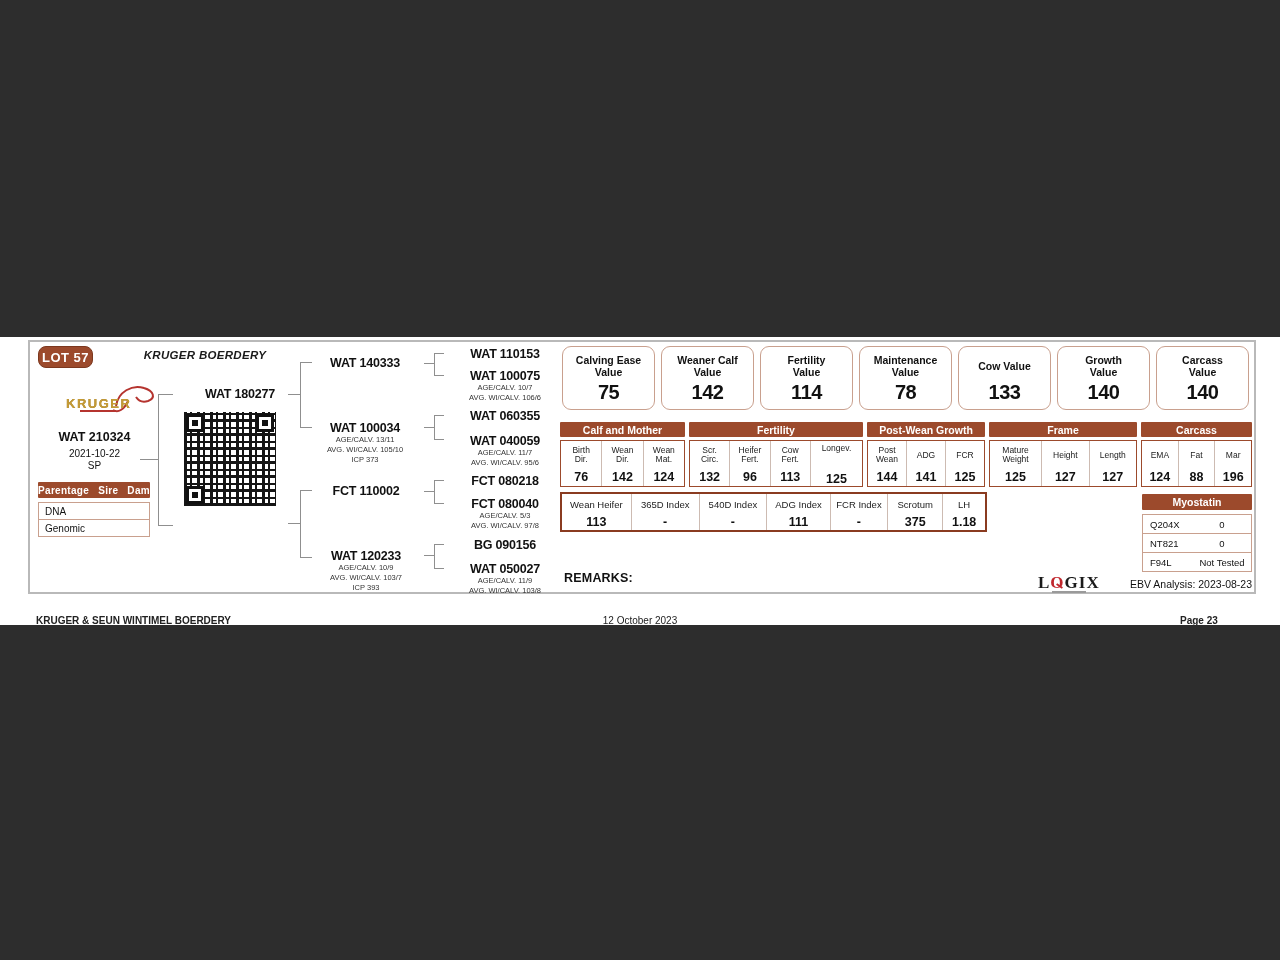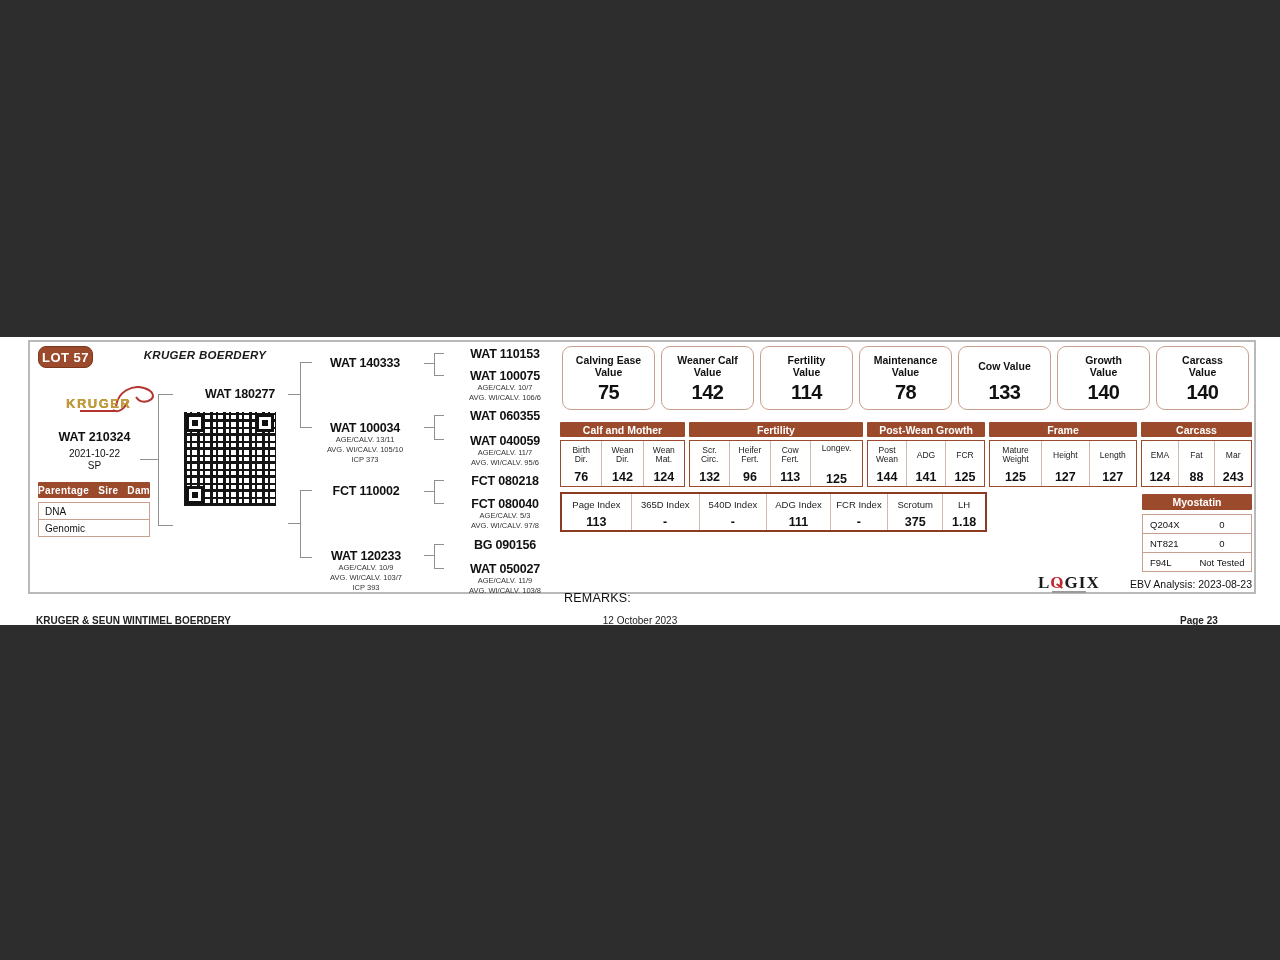--- a/index.html
+++ b/index.html
@@ -79,21 +79,21 @@
   .idx-val{flex:1;display:flex;align-items:center;justify-content:center;font-weight:bold;font-size:12.5px;color:#111;}
   
   .myo-head{position:absolute;left:1112px;top:152px;width:110px;height:16px;background:#9c4a2c;color:#fff;
     font-weight:bold;font-size:10.5px;display:flex;align-items:center;justify-content:center;border-radius:1px;}
   .myo-body{position:absolute;left:1112px;top:172px;width:110px;border:1px solid #c9a08e;box-sizing:border-box;background:#fff;}
   .myo-row{height:18px;display:flex;align-items:center;border-top:1px solid #c9a08e;font-size:9.5px;color:#111;}
   .myo-row:first-child{border-top:none;}
   .myo-gene{flex:1;padding-left:7px;}
   .myo-result{width:58px;text-align:center;}
   
-  .remarks{position:absolute;left:534px;top:249px;font-weight:normal;font-size:12.5px;color:#111;letter-spacing:.2px;}
+  .remarks{position:absolute;left:534px;top:229px;font-weight:bold;font-size:12.5px;color:#111;letter-spacing:.2px;}
   .brand{position:absolute;left:1008px;top:231px;font-family:"Liberation Serif", serif;font-weight:bold;
     font-size:17px;color:#1a1a1a;letter-spacing:1px;}
   .brand .o-red{color:#c0272d;position:relative;}
   .brand .o-red::after{content:"";position:absolute;left:6px;top:12px;width:7px;height:2px;background:#c0272d;transform:rotate(35deg);}
   .brand-sub{position:absolute;left:1022px;top:249px;width:34px;height:2px;background:#9a9a9a;}
   .ebv{position:absolute;left:1075px;top:236px;width:147px;text-align:right;font-size:10.5px;color:#111;}
   
   .doc-footer{position:absolute;top:615px;font-size:10px;color:#222;z-index:5;}
 </style>
 </head>
@@ -346,28 +346,28 @@
       <div class="gcell">
           <div class="gname">EMA</div>
           <div class="gval">124</div>
         </div>
       <div class="gcell">
           <div class="gname">Fat</div>
           <div class="gval">88</div>
         </div>
       <div class="gcell">
           <div class="gname">Mar</div>
-          <div class="gval">243</div>
+          <div class="gval">196</div>
         </div>
     </div>
   </div>
 
   <div class="idx">
     <div class="idx-cell" style="flex:1.65;">
-        <div class="idx-name">Page Index</div>
+        <div class="idx-name">Wean Heifer</div>
         <div class="idx-val">113</div>
       </div>
     <div class="idx-cell" style="flex:1.6;">
         <div class="idx-name">365D Index</div>
         <div class="idx-val">-</div>
       </div>
     <div class="idx-cell" style="flex:1.6;">
         <div class="idx-name">540D Index</div>
         <div class="idx-val">-</div>
       </div>

